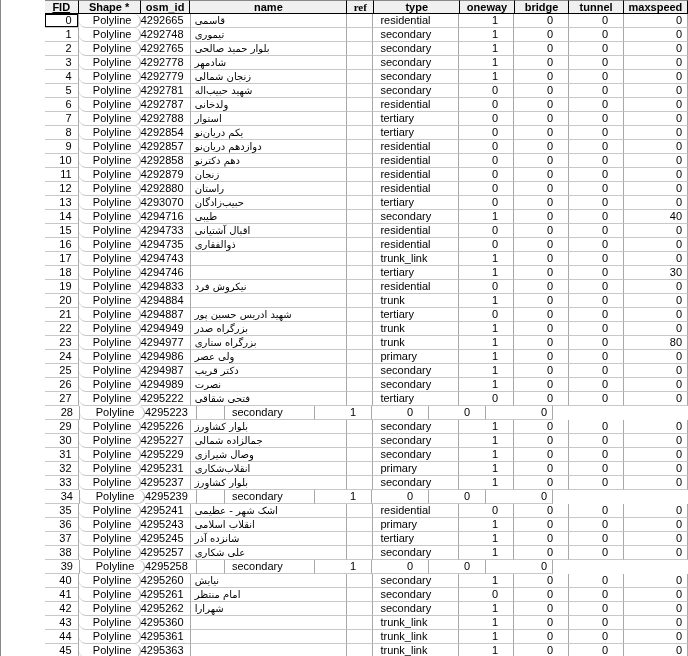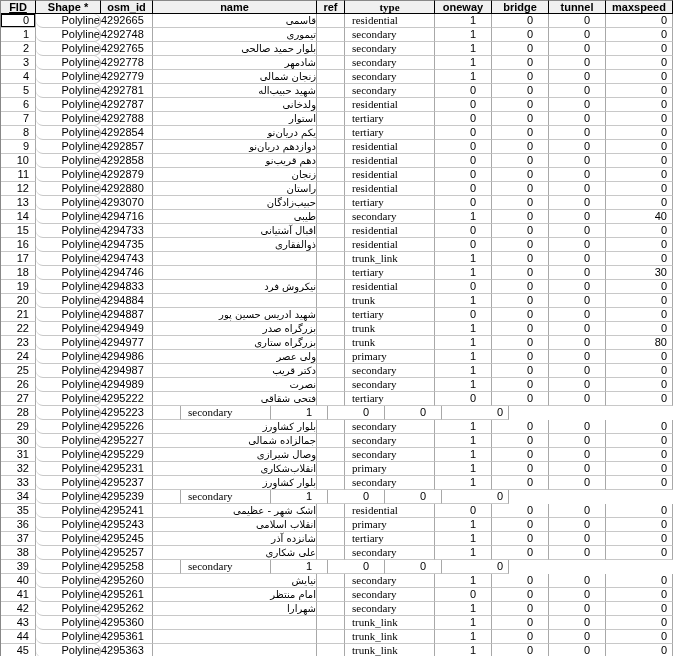--- a/index.html
+++ b/index.html
@@ -4,21 +4,21 @@
 <style>
   html,body{margin:0;padding:0;background:#ffffff;width:688px;height:656px;overflow:hidden;}
   .table{
     width:688px;height:656px;
     font-family:"Liberation Sans",sans-serif;
     font-size:11px;color:#000;
     border-left:1px solid #888;
     box-sizing:border-box;
     background:#fff;
   }
-  .tr{display:flex;height:14px;line-height:13px;}
+  .tr{display:flex;height:14px;line-height:13px;margin-left:44px;}
   .th,.td{
     box-sizing:border-box;
     overflow:hidden;white-space:nowrap;
     height:14px;
   }
   .th{
     background:#f0f0f0;
     font-weight:bold;
     text-align:center;
     border-right:1px solid #000;
@@ -29,30 +29,30 @@
     border-right:1px solid #a8a8a8;
     border-bottom:1px solid #c8c8c8;
   }
   .th.underline{text-decoration:underline;}
   .td.active{box-shadow:inset 0 0 0 1px #000;}
   
   .c0{width:35px;}
   .c1{width:65px;}
   .c2{width:52px;}
   .c3{width:164px;}
-  .c4{width:28px;}
-  .c5{width:90px;font-family:Liberation Serif, serif;}
+  .c4{width:28px;font-family:Liberation Serif, serif;}
+  .c5{width:90px;}
   .c6{width:57px;}
   .c7{width:57px;}
   .c8{width:57px;}
   .c9{width:67px;}
   .td.c0{text-align:right;padding-right:6px;}
-  .td.c1{text-align:right;padding-left:6px;border-radius:7px;}
+  .td.c1{text-align:center;padding-left:6px;border-radius:7px;}
   .td.c2{text-align:right;padding-right:13px;}
-  .td.c3{direction:rtl;text-align:right;padding-left:4px;font-family:"DejaVu Sans",sans-serif;font-size:10px;}
+  .td.c3{direction:rtl;text-align:left;padding-left:4px;font-family:"DejaVu Sans",sans-serif;font-size:10px;}
   .td.c4{text-align:center;}
   .td.c5{text-align:left;padding-left:7px;}
   .td.c6{text-align:right;padding-right:15px;}
   .td.c7{text-align:right;padding-right:15px;}
   .td.c8{text-align:right;padding-right:15px;}
   .td.c9{text-align:right;padding-right:5px;}
 </style>
 </head>
 <body>
 
@@ -187,21 +187,21 @@
         <div class="td c5">residential</div>
         <div class="td c6">0</div>
         <div class="td c7">0</div>
         <div class="td c8">0</div>
         <div class="td c9">0</div>
       </div>
       <div class="tr">
         <div class="td c0">10</div>
         <div class="td c1">Polyline</div>
         <div class="td c2">4292858</div>
-        <div class="td c3">دهم قریب‌نو</div>
+        <div class="td c3">دهم دکتر‌نو</div>
         <div class="td c4"></div>
         <div class="td c5">residential</div>
         <div class="td c6">0</div>
         <div class="td c7">0</div>
         <div class="td c8">0</div>
         <div class="td c9">0</div>
       </div>
       <div class="tr">
         <div class="td c0">11</div>
         <div class="td c1">Polyline</div>

